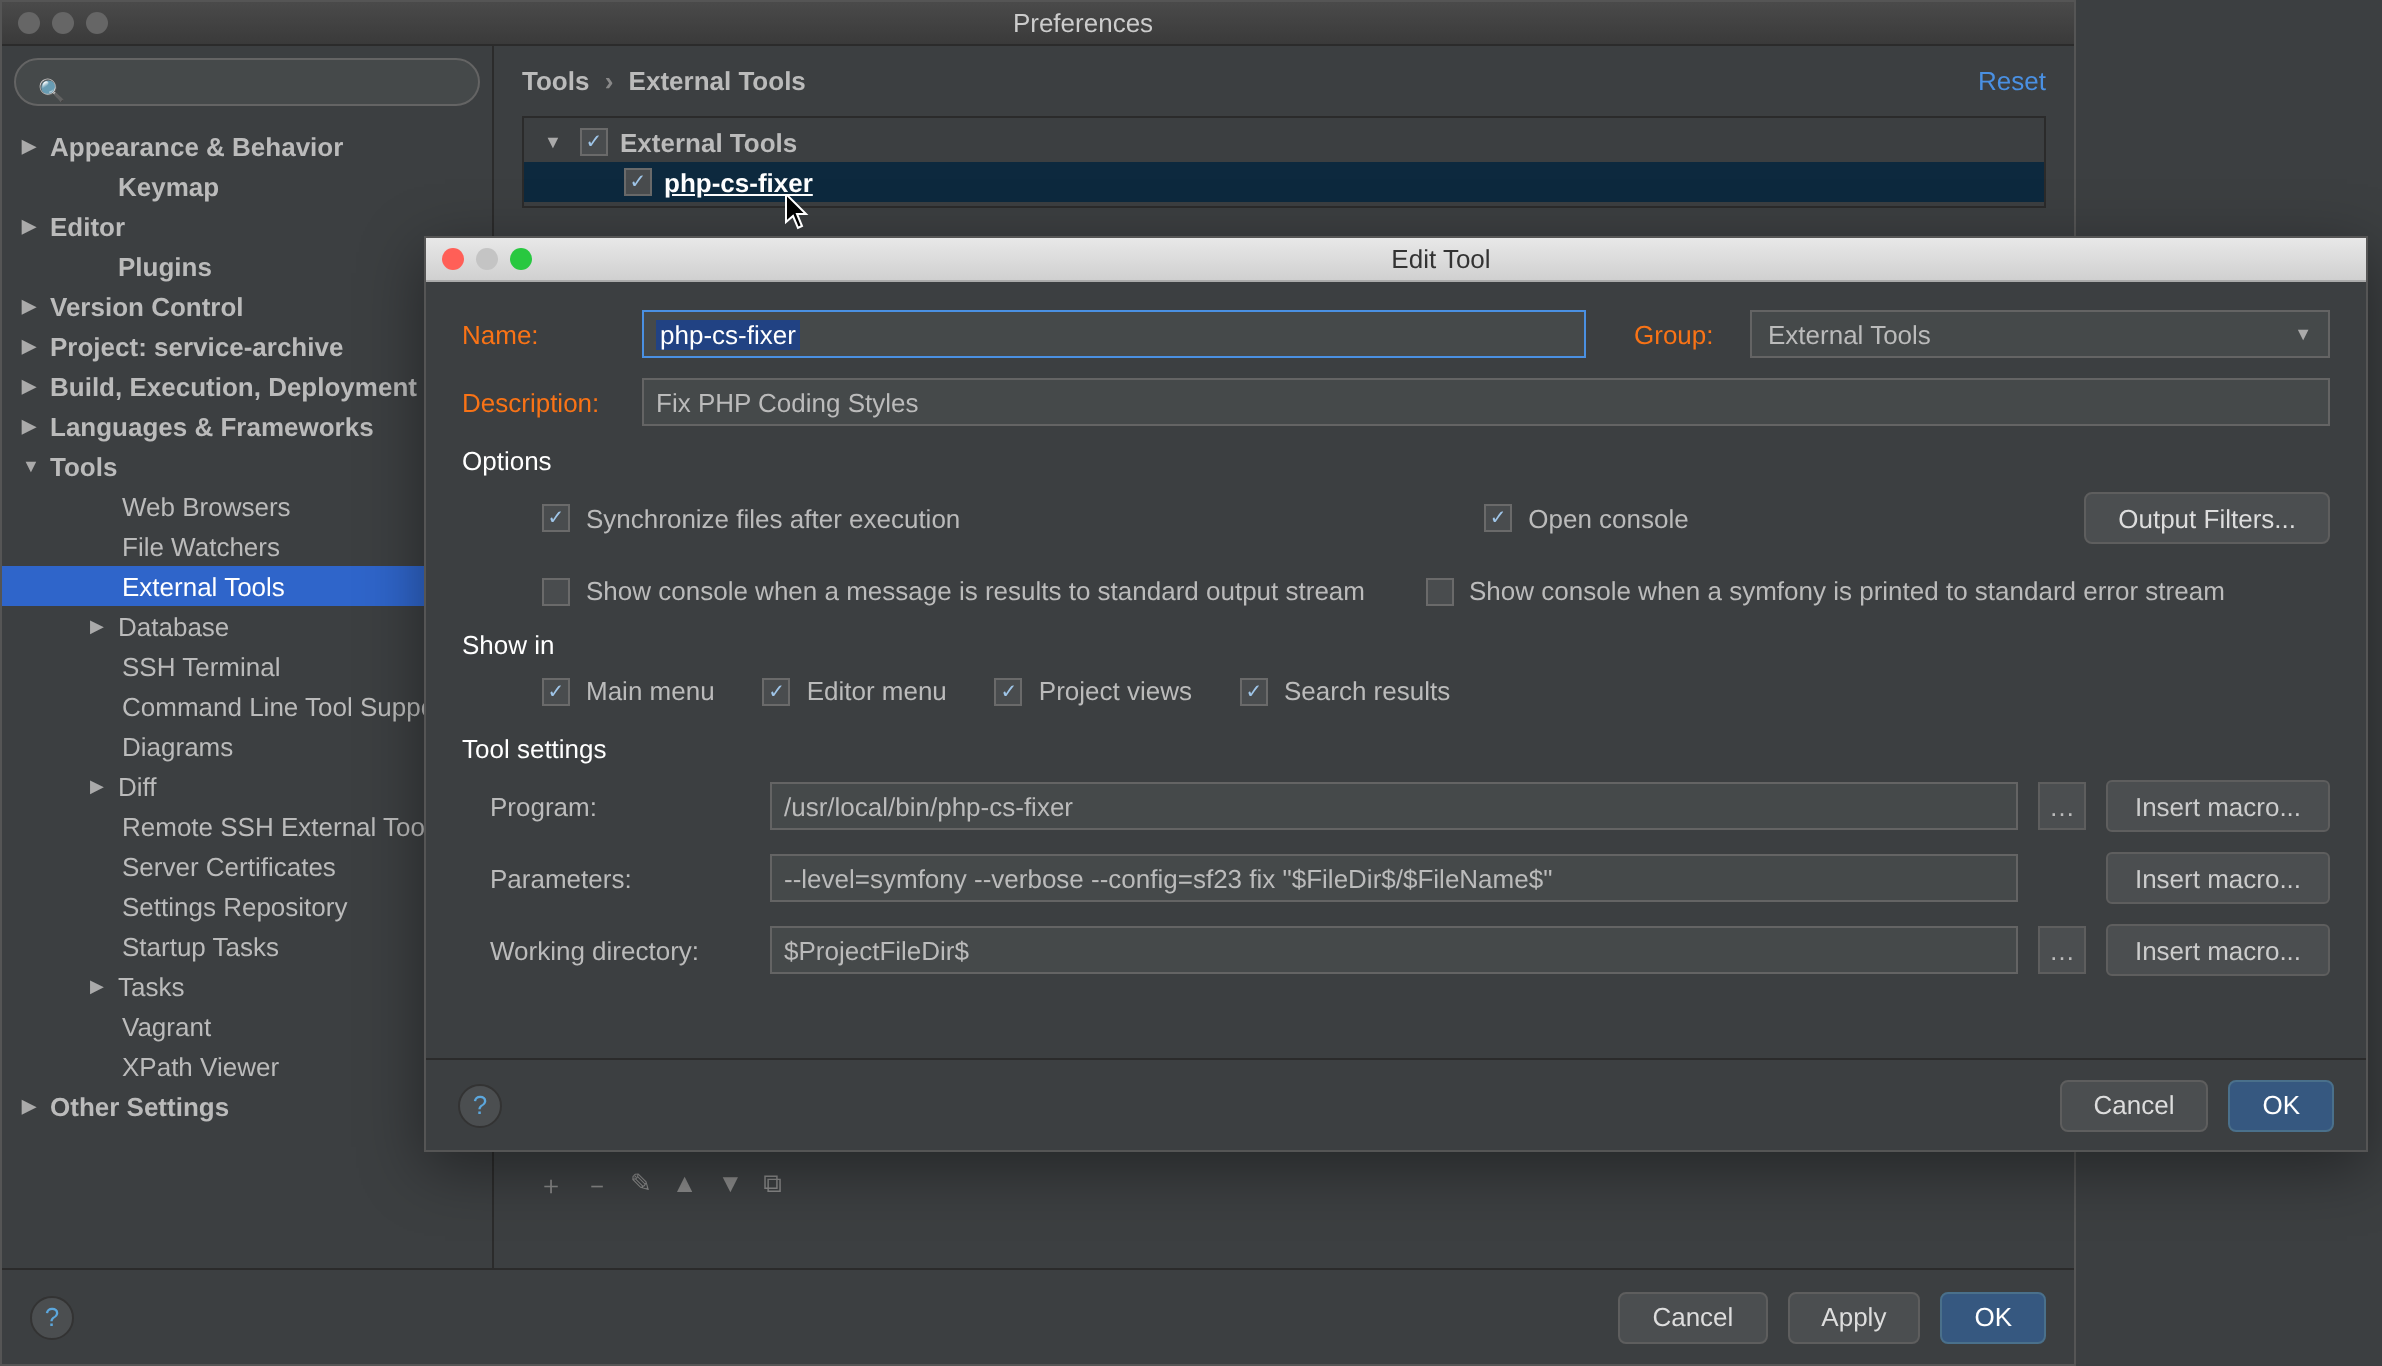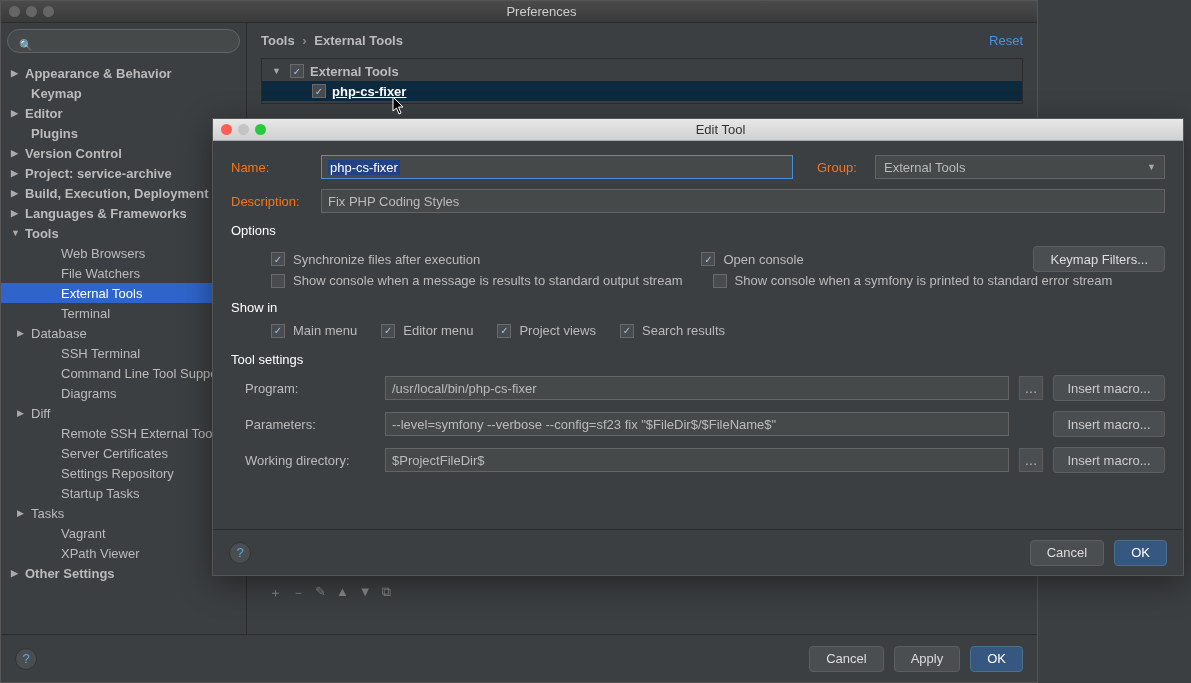--- a/index.html
+++ b/index.html
@@ -17,21 +17,21 @@
 .search-row { padding: 6px; }
 .search-input { width: 100%; height: 24px; background: #45494a; border: 1px solid #646464; border-radius: 12px; padding: 0 24px; color: #bbb; }
 .search-wrap { position: relative; }
 .search-wrap .mag { position: absolute; left: 12px; top: 10px; color: #888; font-size: 11px; }
 
 .tree { padding: 4px 0; }
 .tree-row { display: flex; align-items: center; height: 20px; padding: 0 4px 0 10px; color: #bbb; white-space: nowrap; overflow: hidden; }
 .tree-row.bold { font-weight: bold; }
 .tree-row.selected { background: #2f65ca; color: #fff; }
 .tree-row .arrow { width: 12px; display: inline-block; color: #aaa; font-size: 9px; margin-right: 2px; }
-.tree-row.indent1 { padding-left: 16px; }
+.tree-row.indent1 { padding-left: 44px; }
 .tree-row.indent2 { padding-left: 46px; }
 
 .main { flex: 1; padding: 10px 14px; }
 .breadcrumb { color: #bbb; font-weight: bold; }
 .breadcrumb .sep { color: #888; margin: 0 4px; }
 .reset { float: right; color: #4a90e2; }
 
 .ext-tree { margin-top: 10px; background: #3c3f41; border: 1px solid #2b2b2b; padding: 2px 0; }
 .ext-row { display: flex; align-items: center; height: 20px; padding-left: 10px; }
 .ext-row.selected { background: #0d293e; color: #fff; }
@@ -60,21 +60,21 @@
 .text-input { background: #45494a; border: 1px solid #646464; color: #bbb; height: 24px; padding: 0 6px; }
 .text-input.focused { border-color: #4a90e2; background: #45494a; }
 .name-input { flex: 1; }
 .group-select { display:flex; align-items:center; justify-content:space-between; width: 290px; height: 24px; background: #45494a; border: 1px solid #646464; padding: 0 8px; color:#bbb;}
 
 .section-label { color: #ffffff; margin: 8px 0; }
 .checkbox { width: 14px; height: 14px; background: #494c4e; border: 1px solid #6a6a6a; display:inline-flex; align-items:center; justify-content:center; font-size:10px; color:#4a90e2;}
 .checkbox.checked::after { content: "✓"; color: #9fc5e8; }
 
 .options-grid { padding-left: 40px; }
-.options-line1 { display: flex; align-items: center; margin-bottom: 1px; gap: 32px; }
+.options-line1 { display: flex; align-items: center; margin-bottom: 16px; }
 .options-line1 .col1 { flex: 1; display: flex; align-items: center; gap: 8px; }
 .options-line1 .col2 { width: 300px; display: flex; align-items: center; gap: 8px; }
 .options-line2 { display: flex; align-items: center; margin-bottom: 12px; gap: 8px; }
 
 .showin-row { display: flex; gap: 24px; padding-left: 40px; margin-bottom: 14px; }
 .showin-row .item { display: flex; align-items: center; gap: 8px; }
 
 .tool-settings { margin-top: 4px; }
 .ts-row { display: flex; align-items: center; gap: 10px; margin-bottom: 10px; padding-left: 14px;}
 .ts-row label { width: 130px; color: #bbb; }
@@ -153,24 +153,20 @@
             <span class="arrow"></span>
             <span>Web Browsers</span>
           </div>
           <div class="tree-row indent2">
             <span class="arrow"></span>
             <span>File Watchers</span>
           </div>
           <div class="tree-row selected indent2">
             <span class="arrow"></span>
             <span>External Tools</span>
-          </div>
-          <div class="tree-row indent2">
-            <span class="arrow"></span>
-            <span>Terminal</span>
           </div>
           <div class="tree-row indent1">
             <span class="arrow">▶</span>
             <span>Database</span>
           </div>
           <div class="tree-row indent2">
             <span class="arrow"></span>
             <span>SSH Terminal</span>
           </div>
           <div class="tree-row indent2">
@@ -296,21 +292,21 @@
     <div class="options-grid">
       <div class="options-line1">
         <div class="col1">
           <span class="checkbox checked"></span>
           <span>Synchronize files after execution</span>
         </div>
         <div class="col2">
           <span class="checkbox checked"></span>
           <span>Open console</span>
         </div>
-        <button class="btn" style="margin-left:auto">Keymap Filters...</button>
+        <button class="btn" style="margin-left:auto">Output Filters...</button>
       </div>
       <div class="options-line2">
         <span class="checkbox"></span>
         <span>Show console when a message is results to standard output stream</span>
         <span style="width:14px"></span>
         <span class="checkbox"></span>
         <span>Show console when a symfony is printed to standard error stream</span>
       </div>
     </div>
 

